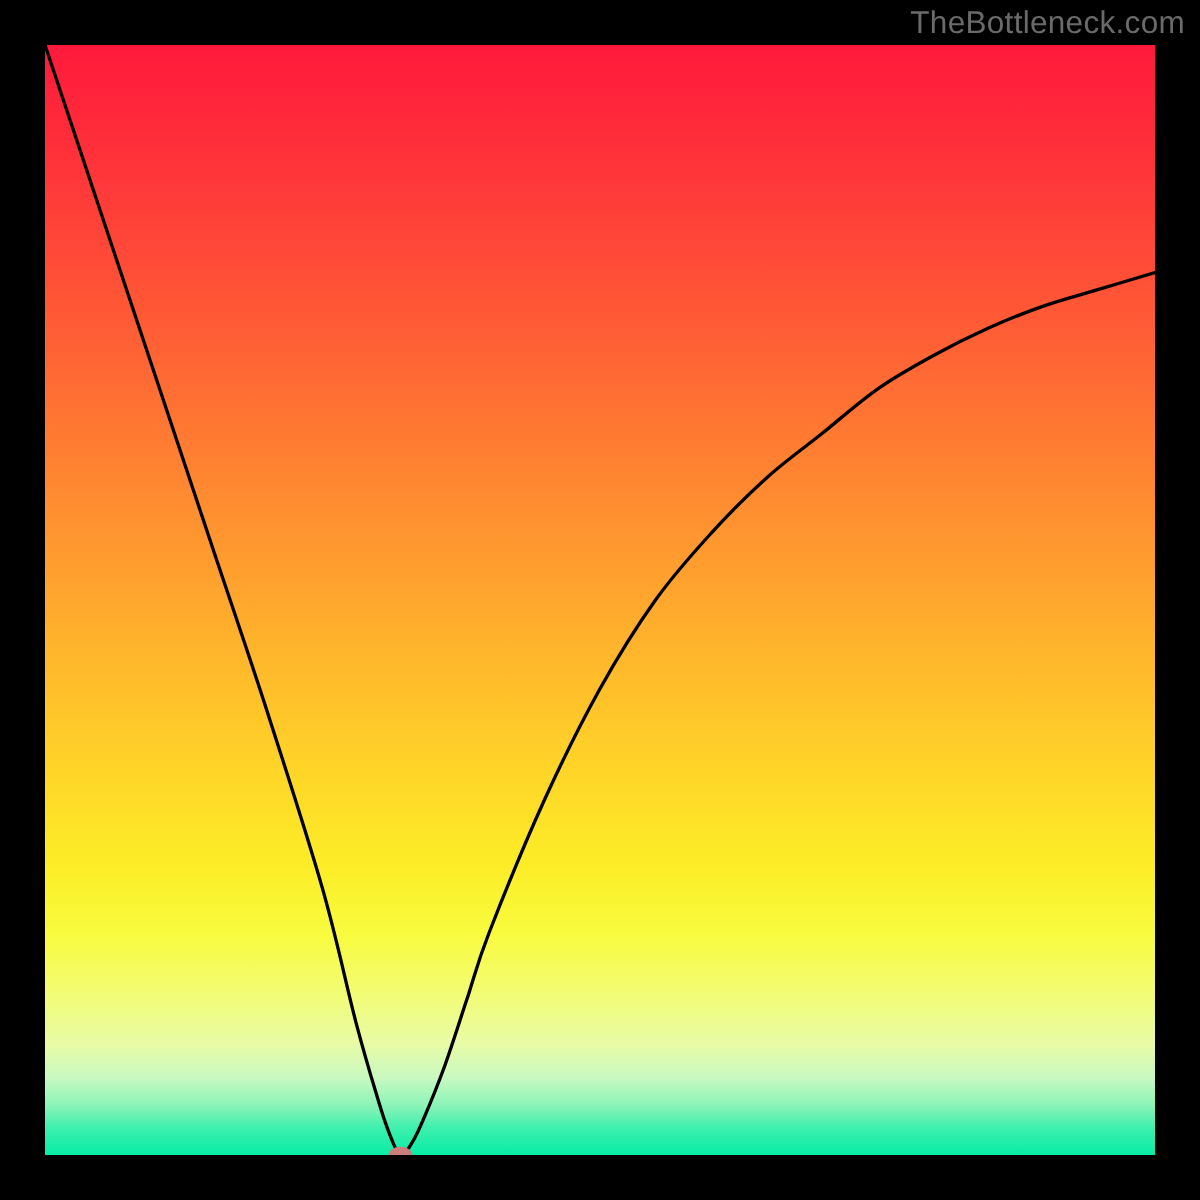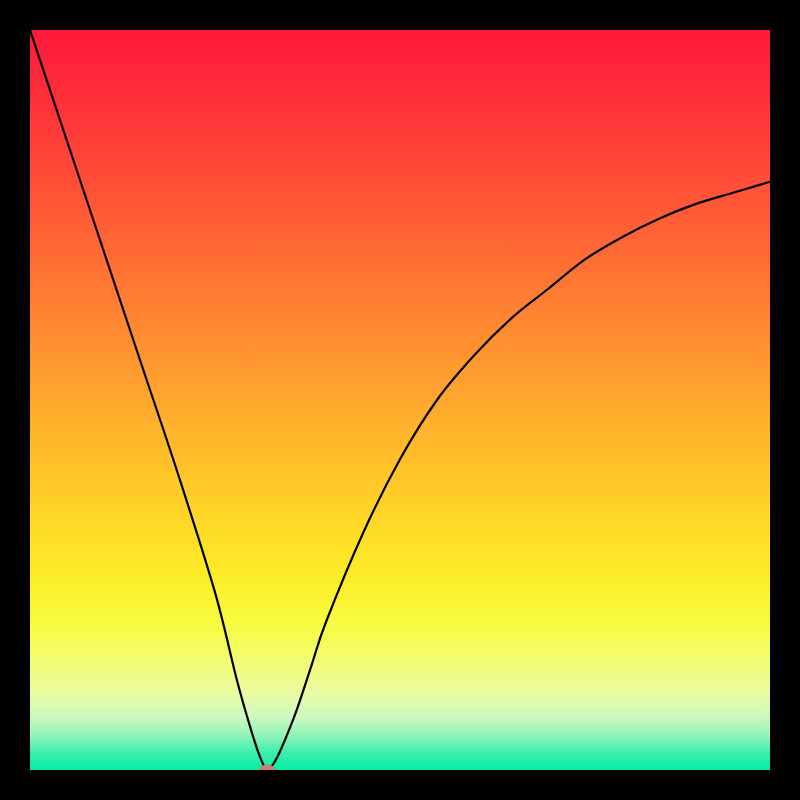--- a/index.html
+++ b/index.html
@@ -62,20 +62,21 @@
     background: #cd7d7a;
     border-radius: 50%;
     z-index: 3;
     transform: translate(-50%, -50%);
   }
 </style>
 </head>
 <body>
 
 <div class="frame">
+  <div class="watermark">TheBottleneck.com</div>
 
   <div class="plot-area">
     <div class="gradient"></div>
     <svg class="curve" viewBox="0 0 740 740" preserveAspectRatio="none">
       <path id="curve-path" fill="none" stroke="#000" stroke-width="2.2" stroke-linejoin="round" stroke-linecap="round" d="M 0.00 0.00 C 6.17 18.50, 24.67 74.00, 37.00 111.00 C 49.33 148.00, 61.67 185.00, 74.00 222.00 C 86.33 259.00, 98.67 296.00, 111.00 333.00 C 123.33 370.00, 135.67 405.77, 148.00 444.00 C 160.33 482.23, 175.13 527.87, 185.00 562.40 C 194.87 596.93, 201.03 627.77, 207.20 651.20 C 213.37 674.63, 218.30 690.67, 222.00 703.00 C 225.70 715.33, 226.93 719.03, 229.40 725.20 C 231.87 731.37, 234.33 738.77, 236.80 740.00 C 239.27 741.23, 241.73 736.30, 244.20 732.60 C 246.67 728.90, 247.90 726.43, 251.60 717.80 C 255.30 709.17, 261.47 694.37, 266.40 680.80 C 271.33 667.23, 276.27 651.20, 281.20 636.40 C 286.13 621.60, 287.37 614.20, 296.00 592.00 C 304.63 569.80, 320.67 530.33, 333.00 503.20 C 345.33 476.07, 357.67 451.40, 370.00 429.20 C 382.33 407.00, 394.67 387.27, 407.00 370.00 C 419.33 352.73, 431.67 339.17, 444.00 325.60 C 456.33 312.03, 468.67 299.70, 481.00 288.60 C 493.33 277.50, 505.67 268.87, 518.00 259.00 C 530.33 249.13, 542.67 238.03, 555.00 229.40 C 567.33 220.77, 579.67 213.98, 592.00 207.20 C 604.33 200.42, 616.67 194.25, 629.00 188.70 C 641.33 183.15, 653.67 178.22, 666.00 173.90 C 678.33 169.58, 690.67 166.50, 703.00 162.80 C 715.33 159.10, 733.83 153.55, 740.00 151.70"></path>
     </svg>
     <div class="marker" id="marker" style="left: 236.8px; top: 740px;"></div>
   </div>
 </div>
 

